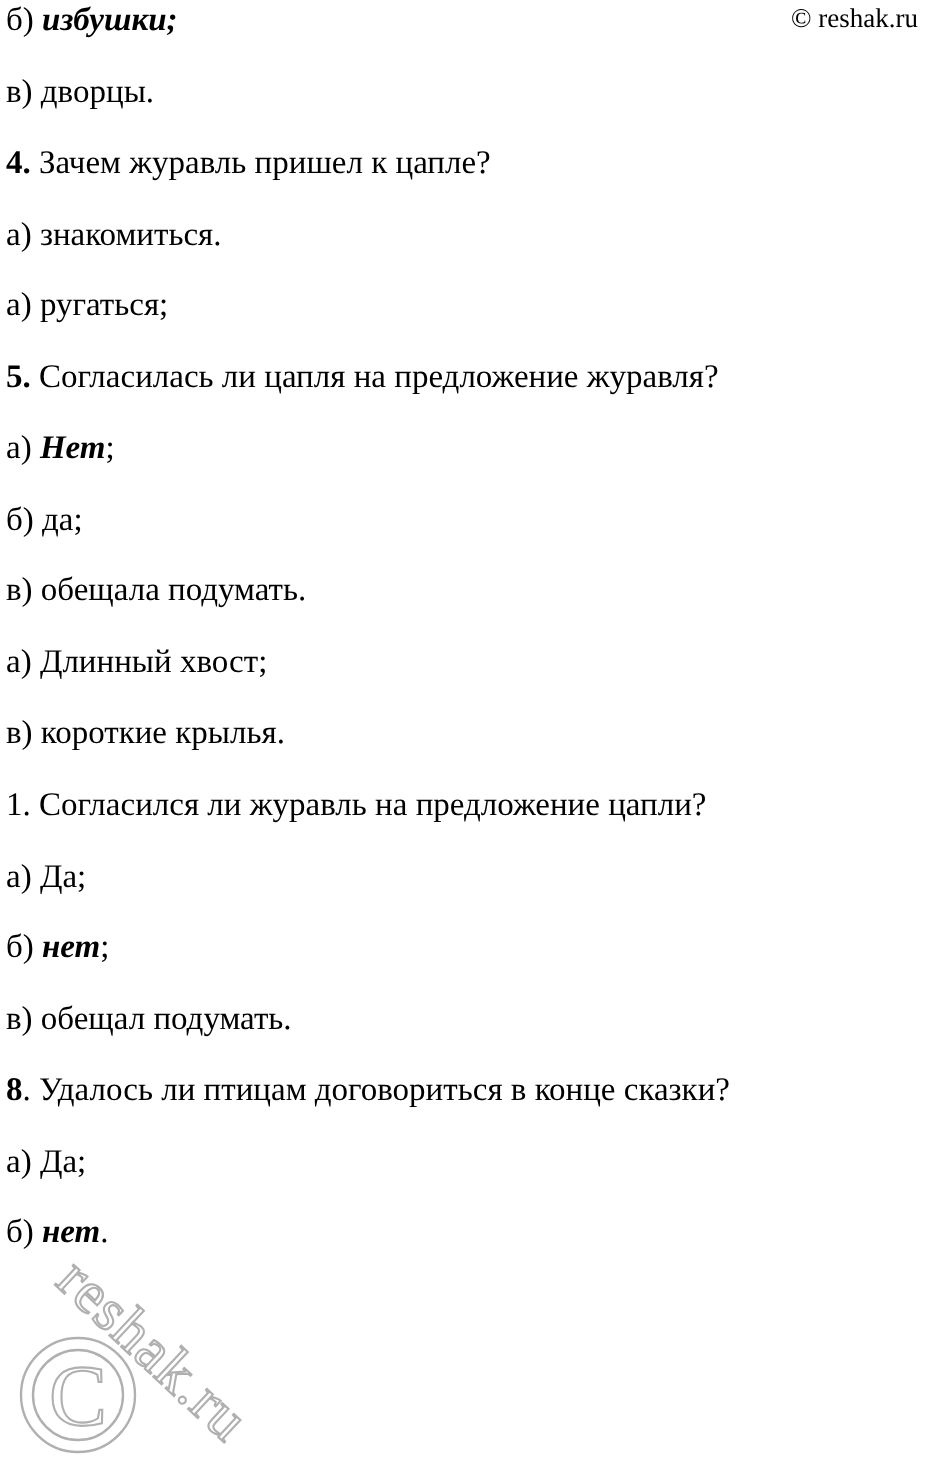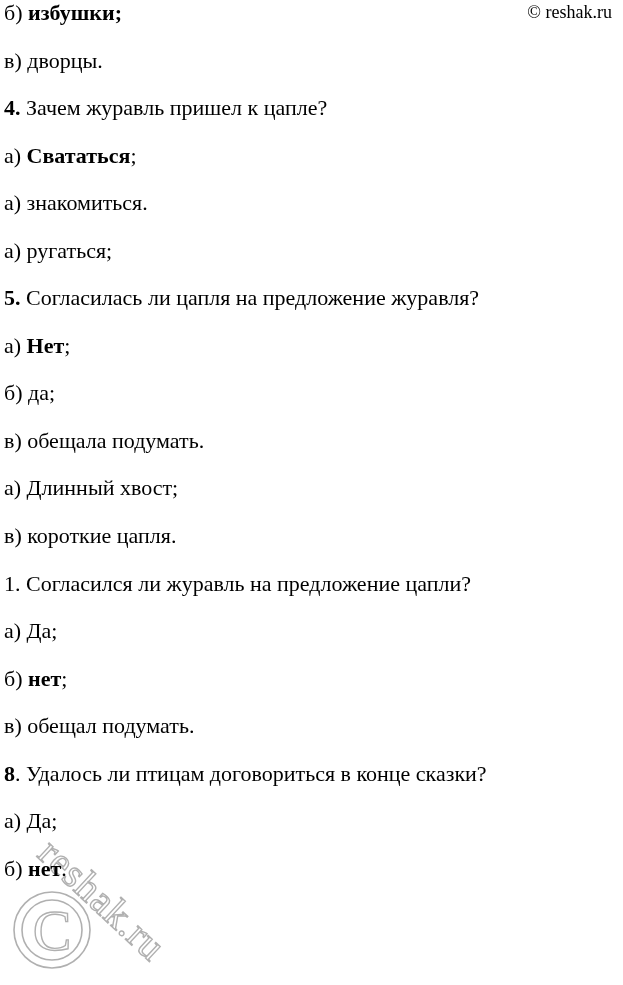--- a/index.html
+++ b/index.html
@@ -33,20 +33,21 @@
   .seg-regular {
     font-weight: normal;
     font-style: normal;
   }
   .seg-bold {
     font-weight: bold;
     font-style: normal;
   }
   .seg-bold-italic {
     font-weight: bold;
+    font-style: italic;
   }
   .wm-top {
     position: absolute;
     top: 2px;
     right: 11px;
     font-size: 18px;
     color: var(--text-color, #000000);
     z-index: 2;
     white-space: pre;
   }
@@ -69,29 +70,28 @@
   <text x="52" y="122" text-anchor="middle" font-family="Liberation Serif, serif" font-size="58" fill="none" stroke="#b0b0b0" stroke-width="1.4">C</text>
   <text transform="translate(36,28) rotate(43)" font-family="Liberation Serif, serif" font-size="40" letter-spacing="1" fill="none" stroke="#b0b0b0" stroke-width="1.4">reshak.ru</text>
 </svg>
 
 <div class="wm-top">© reshak.ru</div>
 
 <main class="content">
     <div class="line"><span class="seg-regular">б) </span><span class="seg-bold-italic">избушки;</span></div>
     <div class="line"><span class="seg-regular">в) дворцы.</span></div>
     <div class="line"><span class="seg-bold">4.</span><span class="seg-regular"> Зачем журавль пришел к цапле?</span></div>
-    <div class="line"><span class="seg-regular">а) </span><span class="seg-bold-italic">Свататься</span><span class="seg-regular">;</span></div>
     <div class="line"><span class="seg-regular">а) знакомиться.</span></div>
     <div class="line"><span class="seg-regular">а) ругаться;</span></div>
     <div class="line"><span class="seg-bold">5.</span><span class="seg-regular"> Согласилась ли цапля на предложение журавля?</span></div>
     <div class="line"><span class="seg-regular">а) </span><span class="seg-bold-italic">Нет</span><span class="seg-regular">;</span></div>
     <div class="line"><span class="seg-regular">б) да;</span></div>
     <div class="line"><span class="seg-regular">в) обещала подумать.</span></div>
     <div class="line"><span class="seg-regular">а) Длинный хвост;</span></div>
-    <div class="line"><span class="seg-regular">в) короткие цапля.</span></div>
+    <div class="line"><span class="seg-regular">в) короткие крылья.</span></div>
     <div class="line"><span class="seg-regular">1. Согласился ли журавль на предложение цапли?</span></div>
     <div class="line"><span class="seg-regular">а) Да;</span></div>
     <div class="line"><span class="seg-regular">б) </span><span class="seg-bold-italic">нет</span><span class="seg-regular">;</span></div>
     <div class="line"><span class="seg-regular">в) обещал подумать.</span></div>
     <div class="line"><span class="seg-bold">8</span><span class="seg-regular">. Удалось ли птицам договориться в конце сказки?</span></div>
     <div class="line"><span class="seg-regular">а) Да;</span></div>
     <div class="line"><span class="seg-regular">б) </span><span class="seg-bold-italic">нет</span><span class="seg-regular">.</span></div>
   </main>
 
 </body></html>

